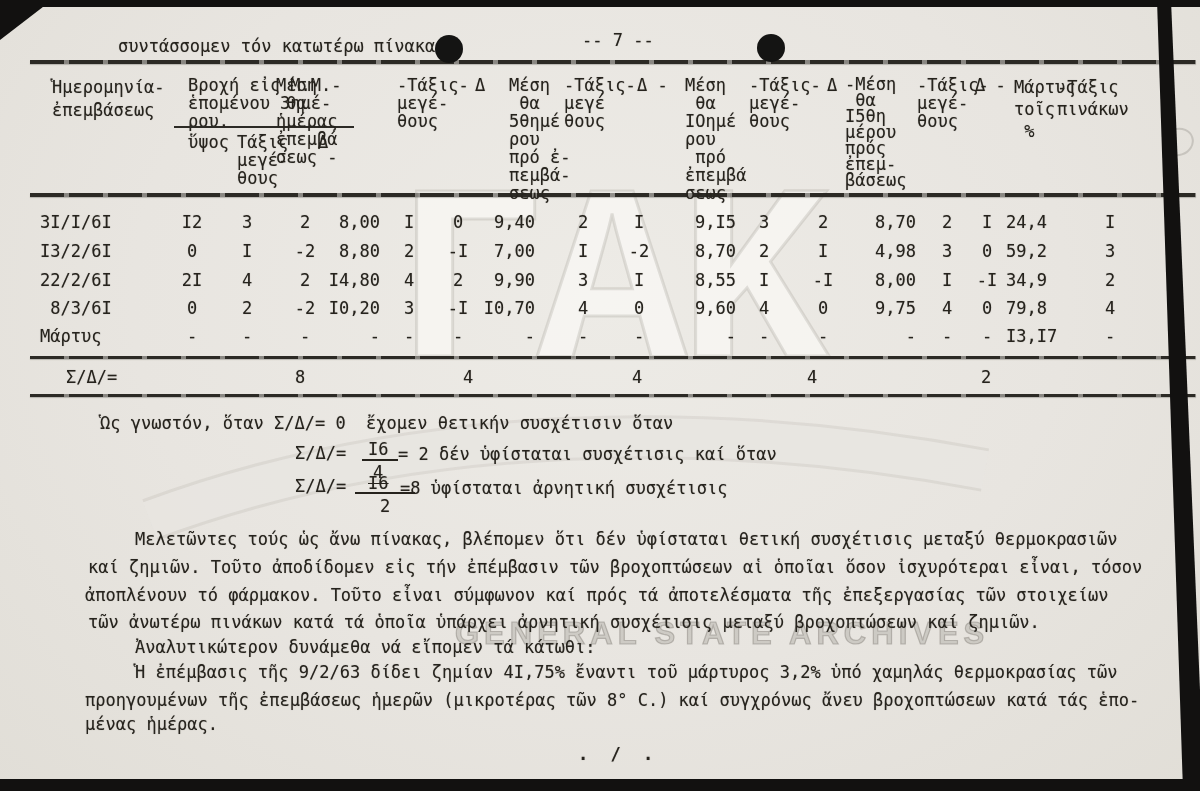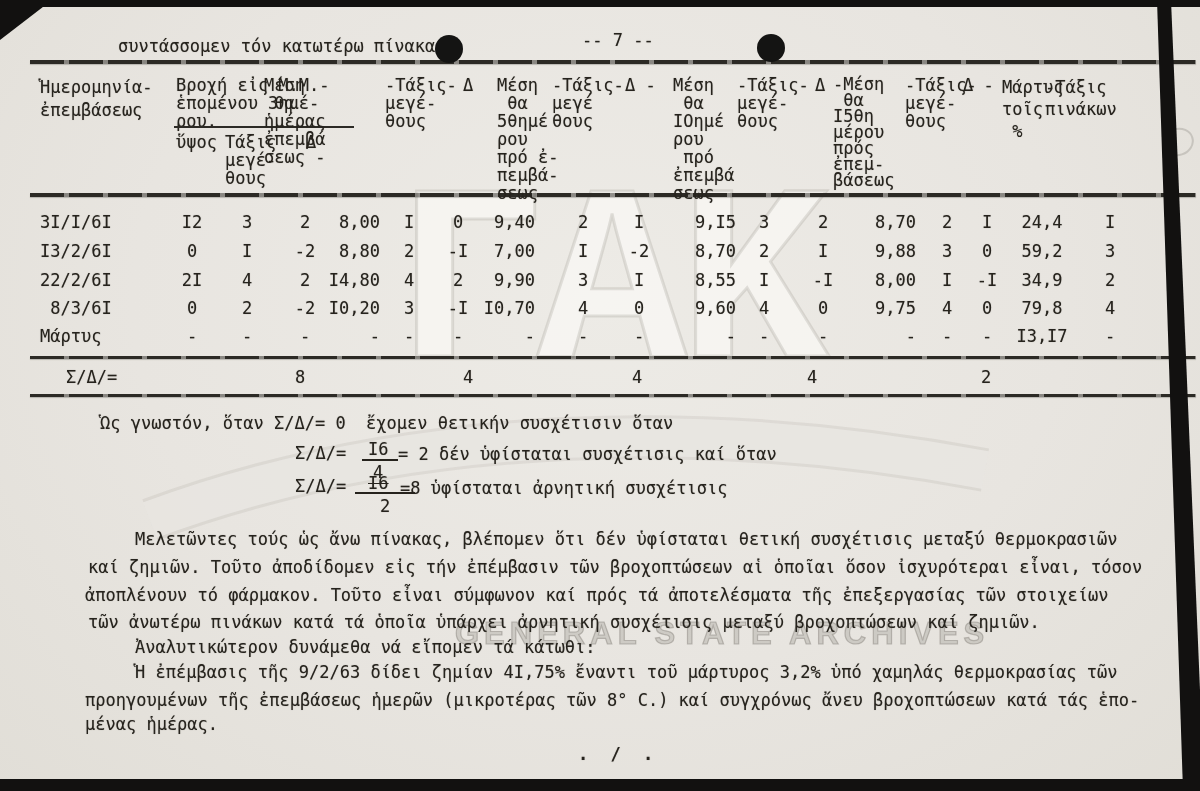--- a/index.html
+++ b/index.html
@@ -1,20 +1,20 @@
 <!DOCTYPE html>
 <html><head>
 <meta charset="utf-8">
 <style>
   html,body{margin:0;padding:0;background:#cfccc6;}
   #page{position:relative;width:1200px;height:791px;overflow:hidden;
         background:radial-gradient(ellipse at 50% 38%, #edebe6 0%, #e8e5e0 55%, #e1ded7 100%);}
   .txt{position:absolute;font-family:"DejaVu Sans Mono",monospace;font-size:17px;line-height:20px;
        color:#26231d;white-space:pre;text-shadow:0 0 1px rgba(38,35,30,.35);}
-  .hdr{line-height:18px;font-size:17px;}
+  .hdr{line-height:18px;font-size:17px;margin-left:12px;}
   .lh16{line-height:16px;} .lh22{line-height:22px;} .lh23{line-height:23px;}
   .rule{position:absolute;left:30px;width:1166px;height:3px;
         background:repeating-linear-gradient(90deg,#2c2a25 0 34px, rgba(44,42,37,.5) 34px 39px);
         box-shadow:0 1px 1px rgba(44,42,37,.25);}
   .rule.thick{height:4px;}
   
   #rows .trow{position:absolute;left:0;top:0;width:1200px;height:20px;}
   #rows div.trow:nth-of-type(1){top:212px} #rows div.trow:nth-of-type(2){top:241px}
   #rows div.trow:nth-of-type(3){top:270px} #rows div.trow:nth-of-type(4){top:298px}
   #rows div.trow:nth-of-type(5){top:326px}
@@ -23,21 +23,21 @@
   .c0{left:40px;width:120px;text-align:left}
   .c1{left:157px;width:70px}  .c2{left:212px;width:70px}  .c3{left:270px;width:70px}
   .c4{left:308px;width:72px;text-align:right}
   .c5{left:374px;width:70px}  .c6{left:423px;width:70px}
   .c7{left:463px;width:72px;text-align:right}
   .c8{left:548px;width:70px}  .c9{left:604px;width:70px}
   .c10{left:664px;width:72px;text-align:right}
   .c11{left:729px;width:70px} .c12{left:788px;width:70px}
   .c13{left:844px;width:72px;text-align:right}
   .c14{left:912px;width:70px} .c15{left:952px;width:70px}
-  .c16{left:1006px;width:72px;text-align:center}
+  .c16{left:1006px;width:72px;text-align:left}
   .c17{left:1075px;width:70px}
   
   .sumv{width:40px;text-align:center}
   
   #para div.pline{position:absolute;}
   #para div.pline:nth-of-type(1){top:529px;left:135px}
   #para div.pline:nth-of-type(2){top:557px;left:88px}
   #para div.pline:nth-of-type(3){top:585px;left:85px}
   #para div.pline:nth-of-type(4){top:612px;left:88px}
   #para div.pline:nth-of-type(5){top:637px;left:135px}
@@ -169,21 +169,21 @@
         <span class="cell c3">-2</span>
         <span class="cell c4">8,80</span>
         <span class="cell c5">2</span>
         <span class="cell c6">-I</span>
         <span class="cell c7">7,00</span>
         <span class="cell c8">I</span>
         <span class="cell c9">-2</span>
         <span class="cell c10">8,70</span>
         <span class="cell c11">2</span>
         <span class="cell c12">I</span>
-        <span class="cell c13">9,88</span>
+        <span class="cell c13">4,98</span>
         <span class="cell c14">3</span>
         <span class="cell c15">0</span>
         <span class="cell c16">59,2</span>
         <span class="cell c17">3</span>
       </div>
 
       <div class="trow">
         <span class="cell c0">22/2/6I</span>
         <span class="cell c1">2I</span>
         <span class="cell c2">4</span>

